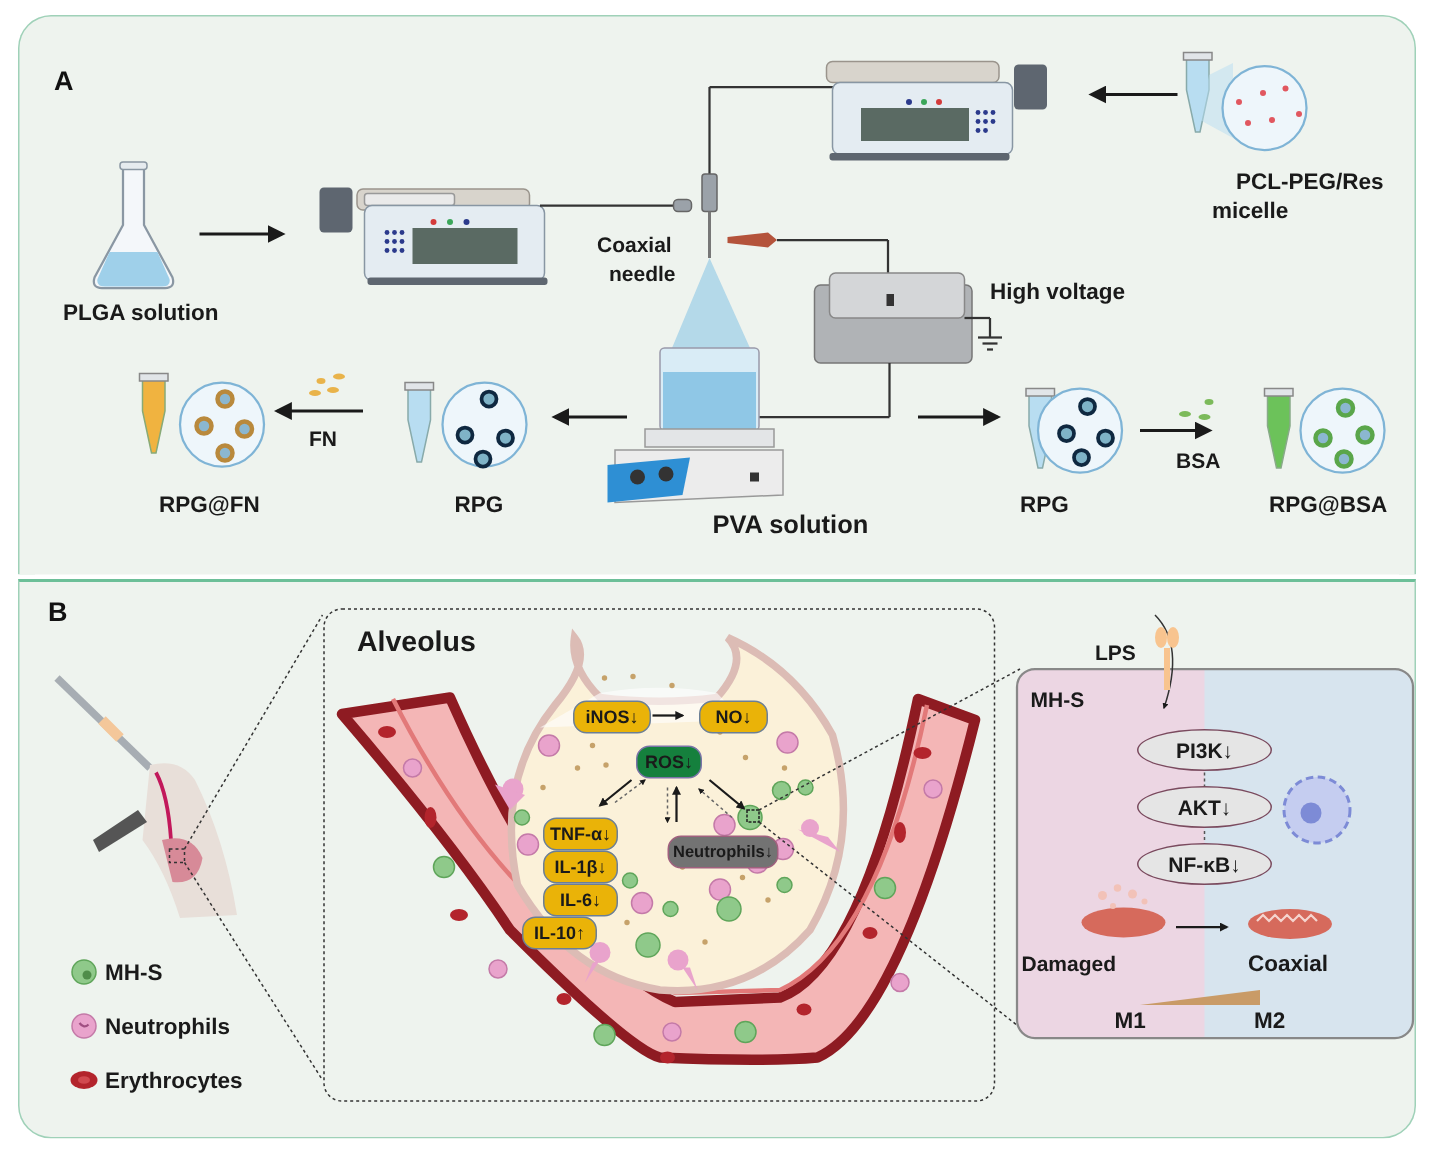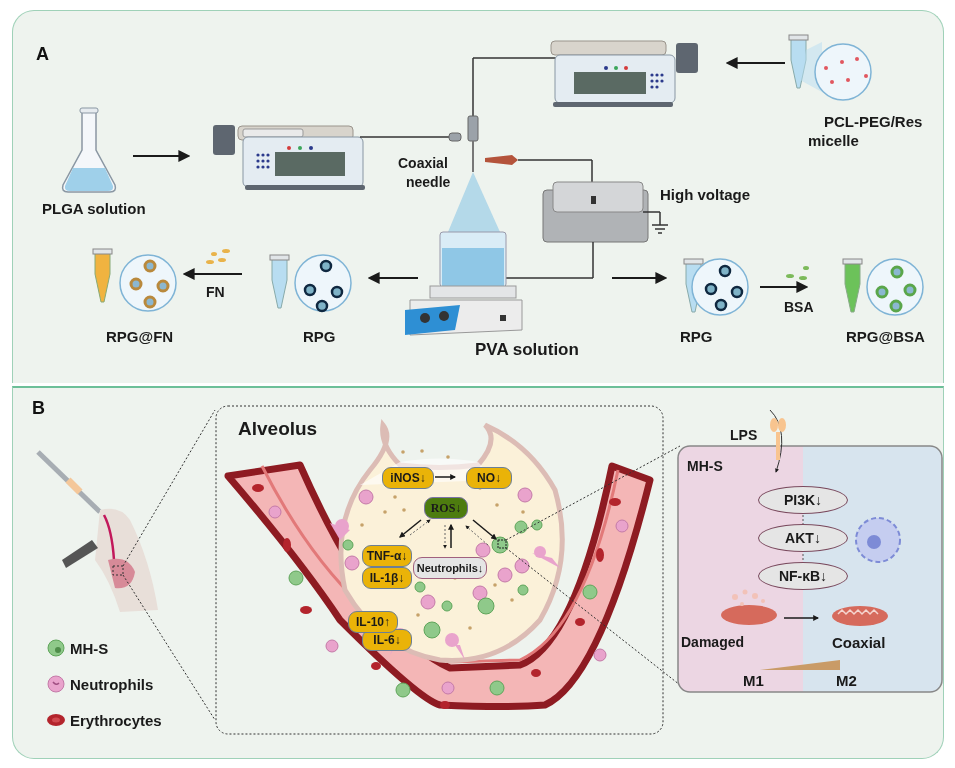--- a/index.html
+++ b/index.html
@@ -5,22 +5,22 @@
   html,body{margin:0;padding:0;background:#ffffff;}
   body{width:955px;height:768px;position:relative;overflow:hidden;font-family:"Liberation Sans",sans-serif;}
   .panel{position:absolute;background:#eef3ee;border:1.5px solid #9fd1b8;}
   #panelA{left:12px;top:10px;width:930px;height:372px;border-radius:22px 22px 0 0;border-bottom:none;}
   #panelB{left:12px;top:386px;width:930px;height:370px;border-radius:0 0 22px 22px;border-top:2px solid #6cbf98;}
   .lbl{position:absolute;font-weight:bold;color:#1a1a1a;text-align:center;white-space:nowrap;}
   .plabel{position:absolute;font-weight:bold;font-size:18px;color:#111;}
   svg{position:absolute;left:0;top:0;}
   .pill{position:absolute;height:20px;border-radius:9px;border:1.5px solid #6b7f96;font-weight:bold;font-size:12px;display:flex;align-items:center;justify-content:center;color:#1a1a1a;}
   .blue{background:#eab308;}
-  .purple{background:#4d7c0f;border-color:#7a73a8;font-family:Liberation Serif, serif;}
-  .pink{background:#e5e5e5;border-color:#a0607e;}
+  .purple{background:#15803d;border-color:#7a73a8;}
+  .pink{background:#737373;border-color:#a0607e;margin-left:32px;}
   .oval{position:absolute;width:88px;height:26px;border-radius:50%;background:#e5e5e5;border:1.5px solid #7a4a5e;font-weight:bold;font-size:14px;display:flex;align-items:center;justify-content:center;color:#1a1a1a;}
 </style>
 </head>
 <body>
 
 <div id="panelA" class="panel"></div>
 <div id="panelB" class="panel"></div>
 
 <svg width="955" height="768" viewBox="0 0 955 768">
   <defs>
@@ -373,21 +373,21 @@
 <div class="lbl" style="left:70px;top:640px;font-size:15px;">MH-S</div>
 <div class="lbl" style="left:70px;top:676px;font-size:15px;">Neutrophils</div>
 <div class="lbl" style="left:70px;top:712px;font-size:15px;">Erythrocytes</div>
 <div class="lbl" style="left:238px;top:418px;font-size:19px;">Alveolus</div>
 
 <div class="pill blue" style="left:382px;top:467px;width:50px;">iNOS↓</div>
 <div class="pill blue" style="left:466px;top:467px;width:44px;">NO↓</div>
 <div class="pill purple" style="left:424px;top:497px;width:42px;">ROS↓</div>
 <div class="pill blue" style="left:362px;top:545px;width:48px;">TNF-α↓</div>
 <div class="pill blue" style="left:362px;top:567px;width:48px;">IL-1β↓</div>
-<div class="pill blue" style="left:362px;top:589px;width:48px;margin-top:40px;">IL-6↓</div>
+<div class="pill blue" style="left:362px;top:589px;width:48px;">IL-6↓</div>
 <div class="pill blue" style="left:348px;top:611px;width:48px;">IL-10↑</div>
 <div class="pill pink" style="left:413px;top:557px;width:72px;font-size:11px;">Neutrophils↓</div>
 
 <div class="lbl" style="left:730px;top:427px;font-size:14px;">LPS</div>
 <div class="lbl" style="left:687px;top:458px;font-size:14px;">MH-S</div>
 <div class="oval" style="left:758px;top:486px;">PI3K↓</div>
 <div class="oval" style="left:758px;top:524px;">AKT↓</div>
 <div class="oval" style="left:758px;top:562px;">NF-κB↓</div>
 <div class="lbl" style="left:681px;top:634px;font-size:14px;">Damaged</div>
 <div class="lbl" style="left:832px;top:634px;font-size:15px;">Coaxial</div>

